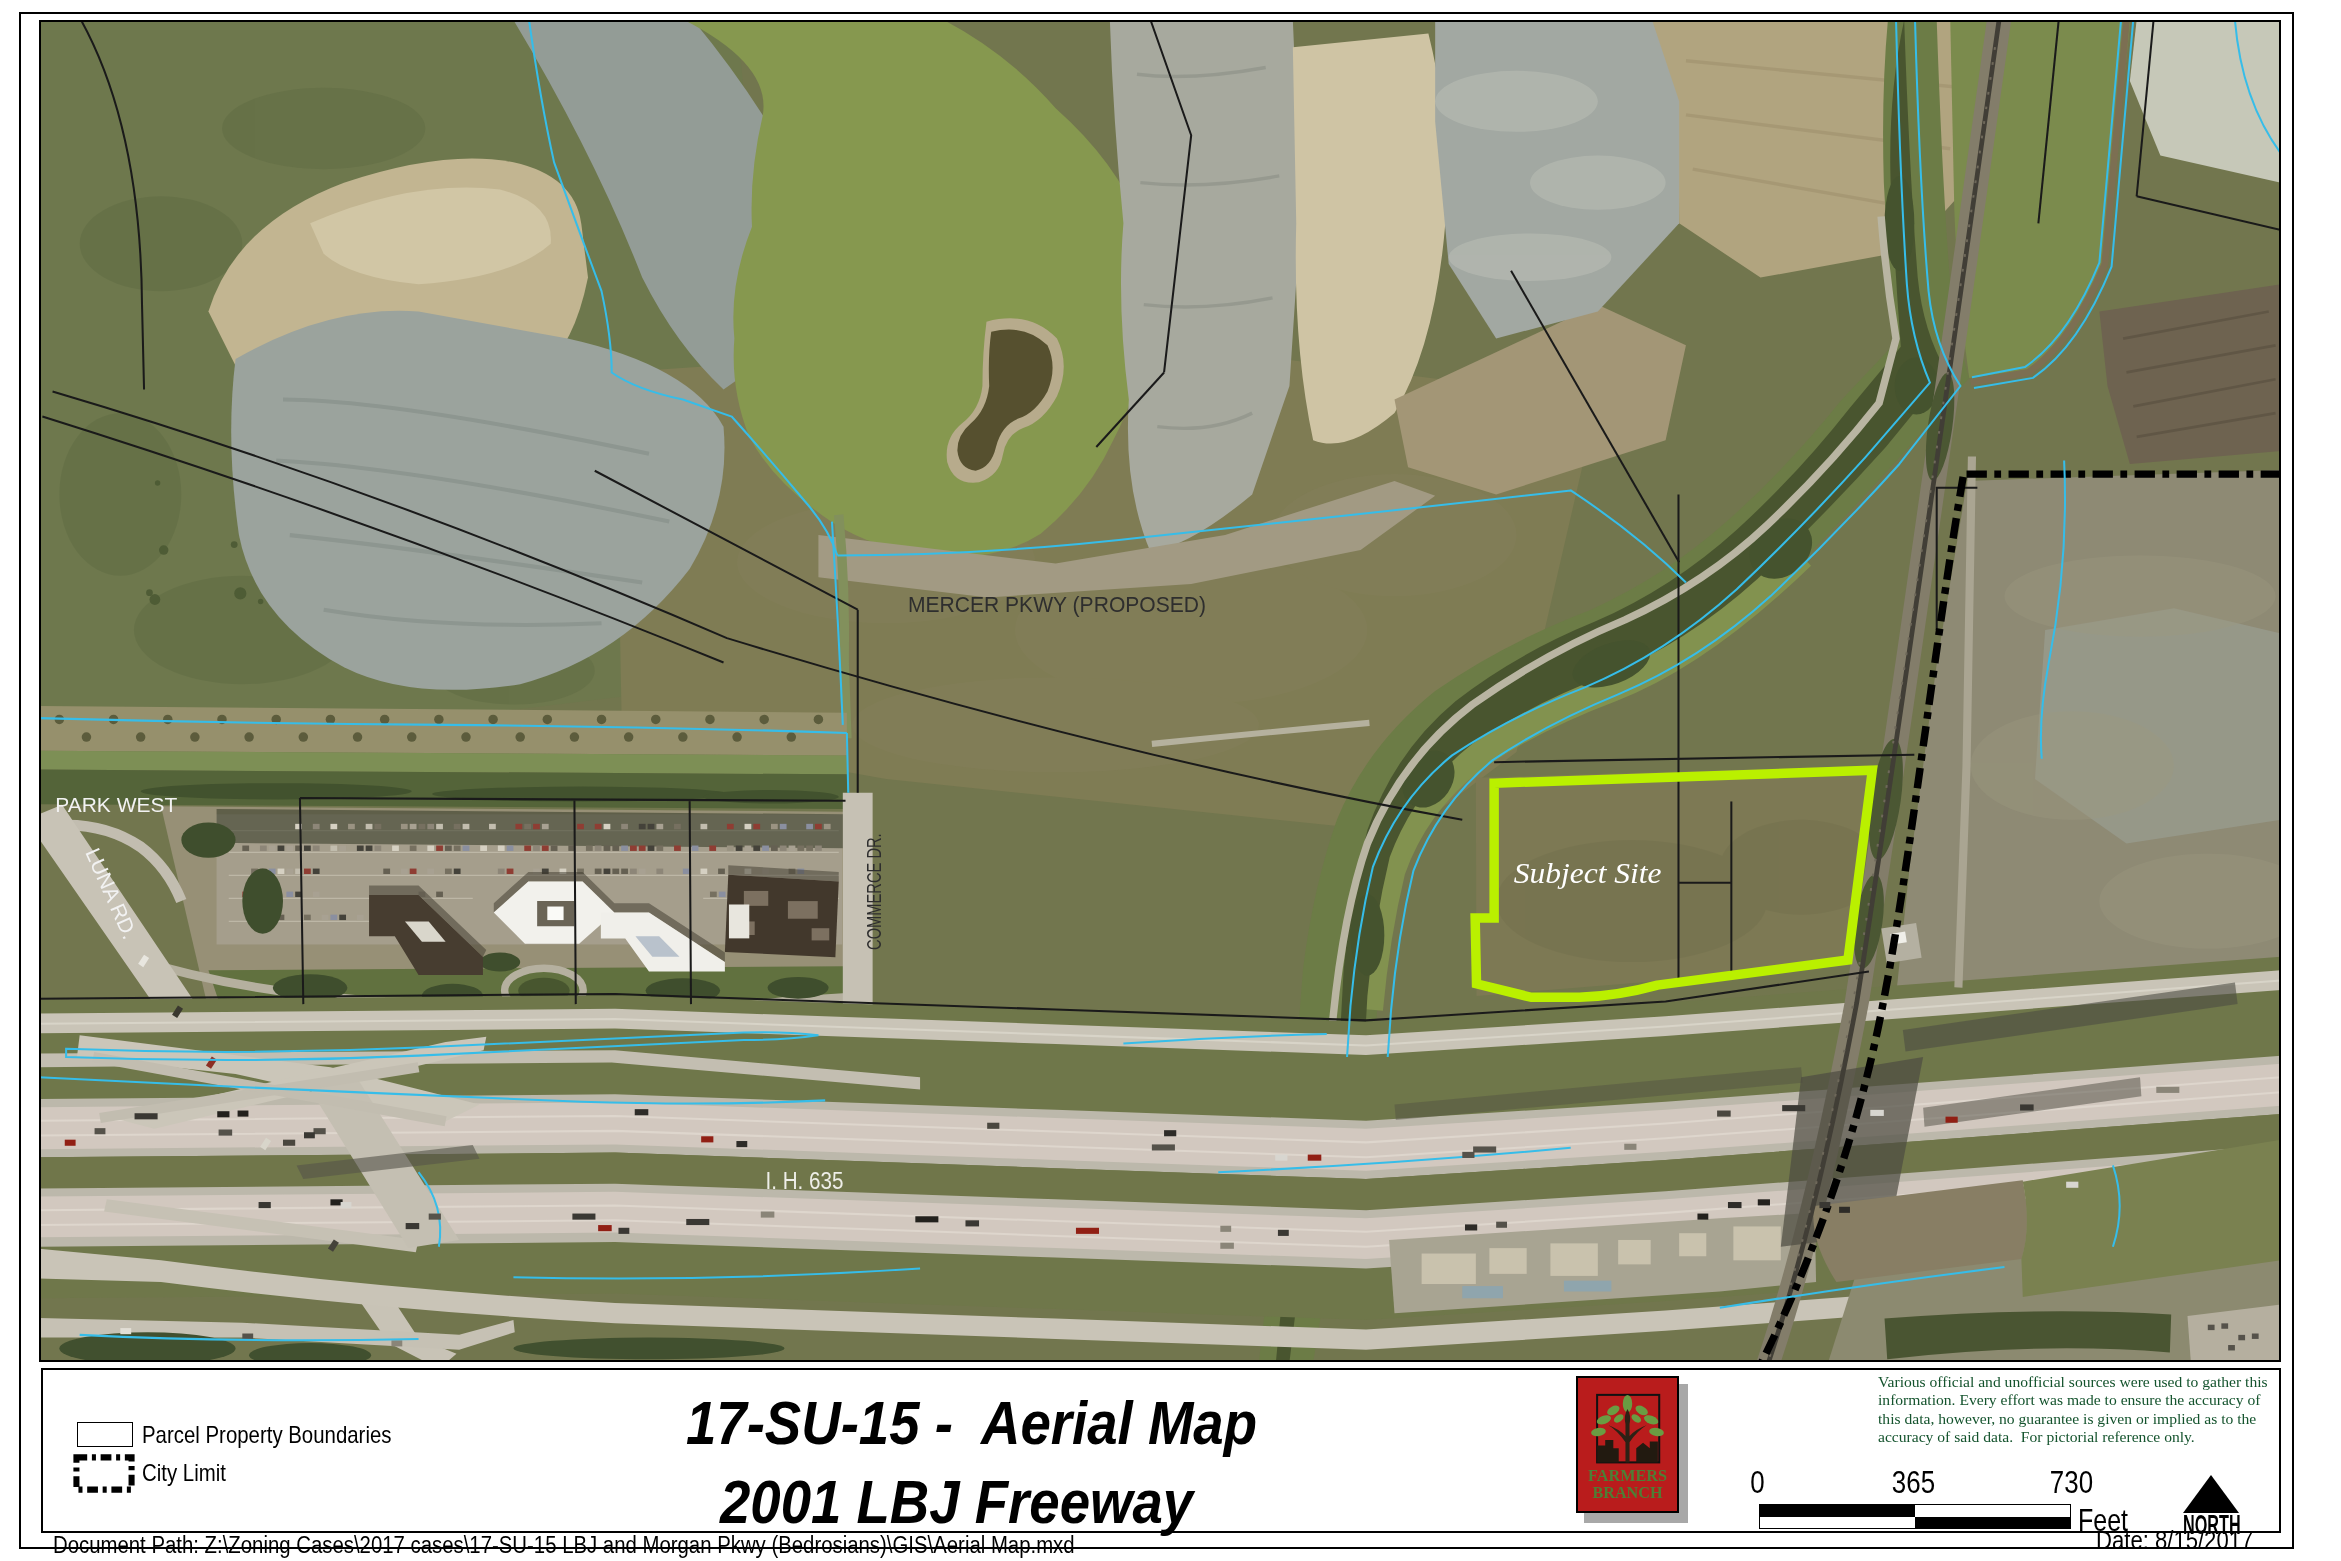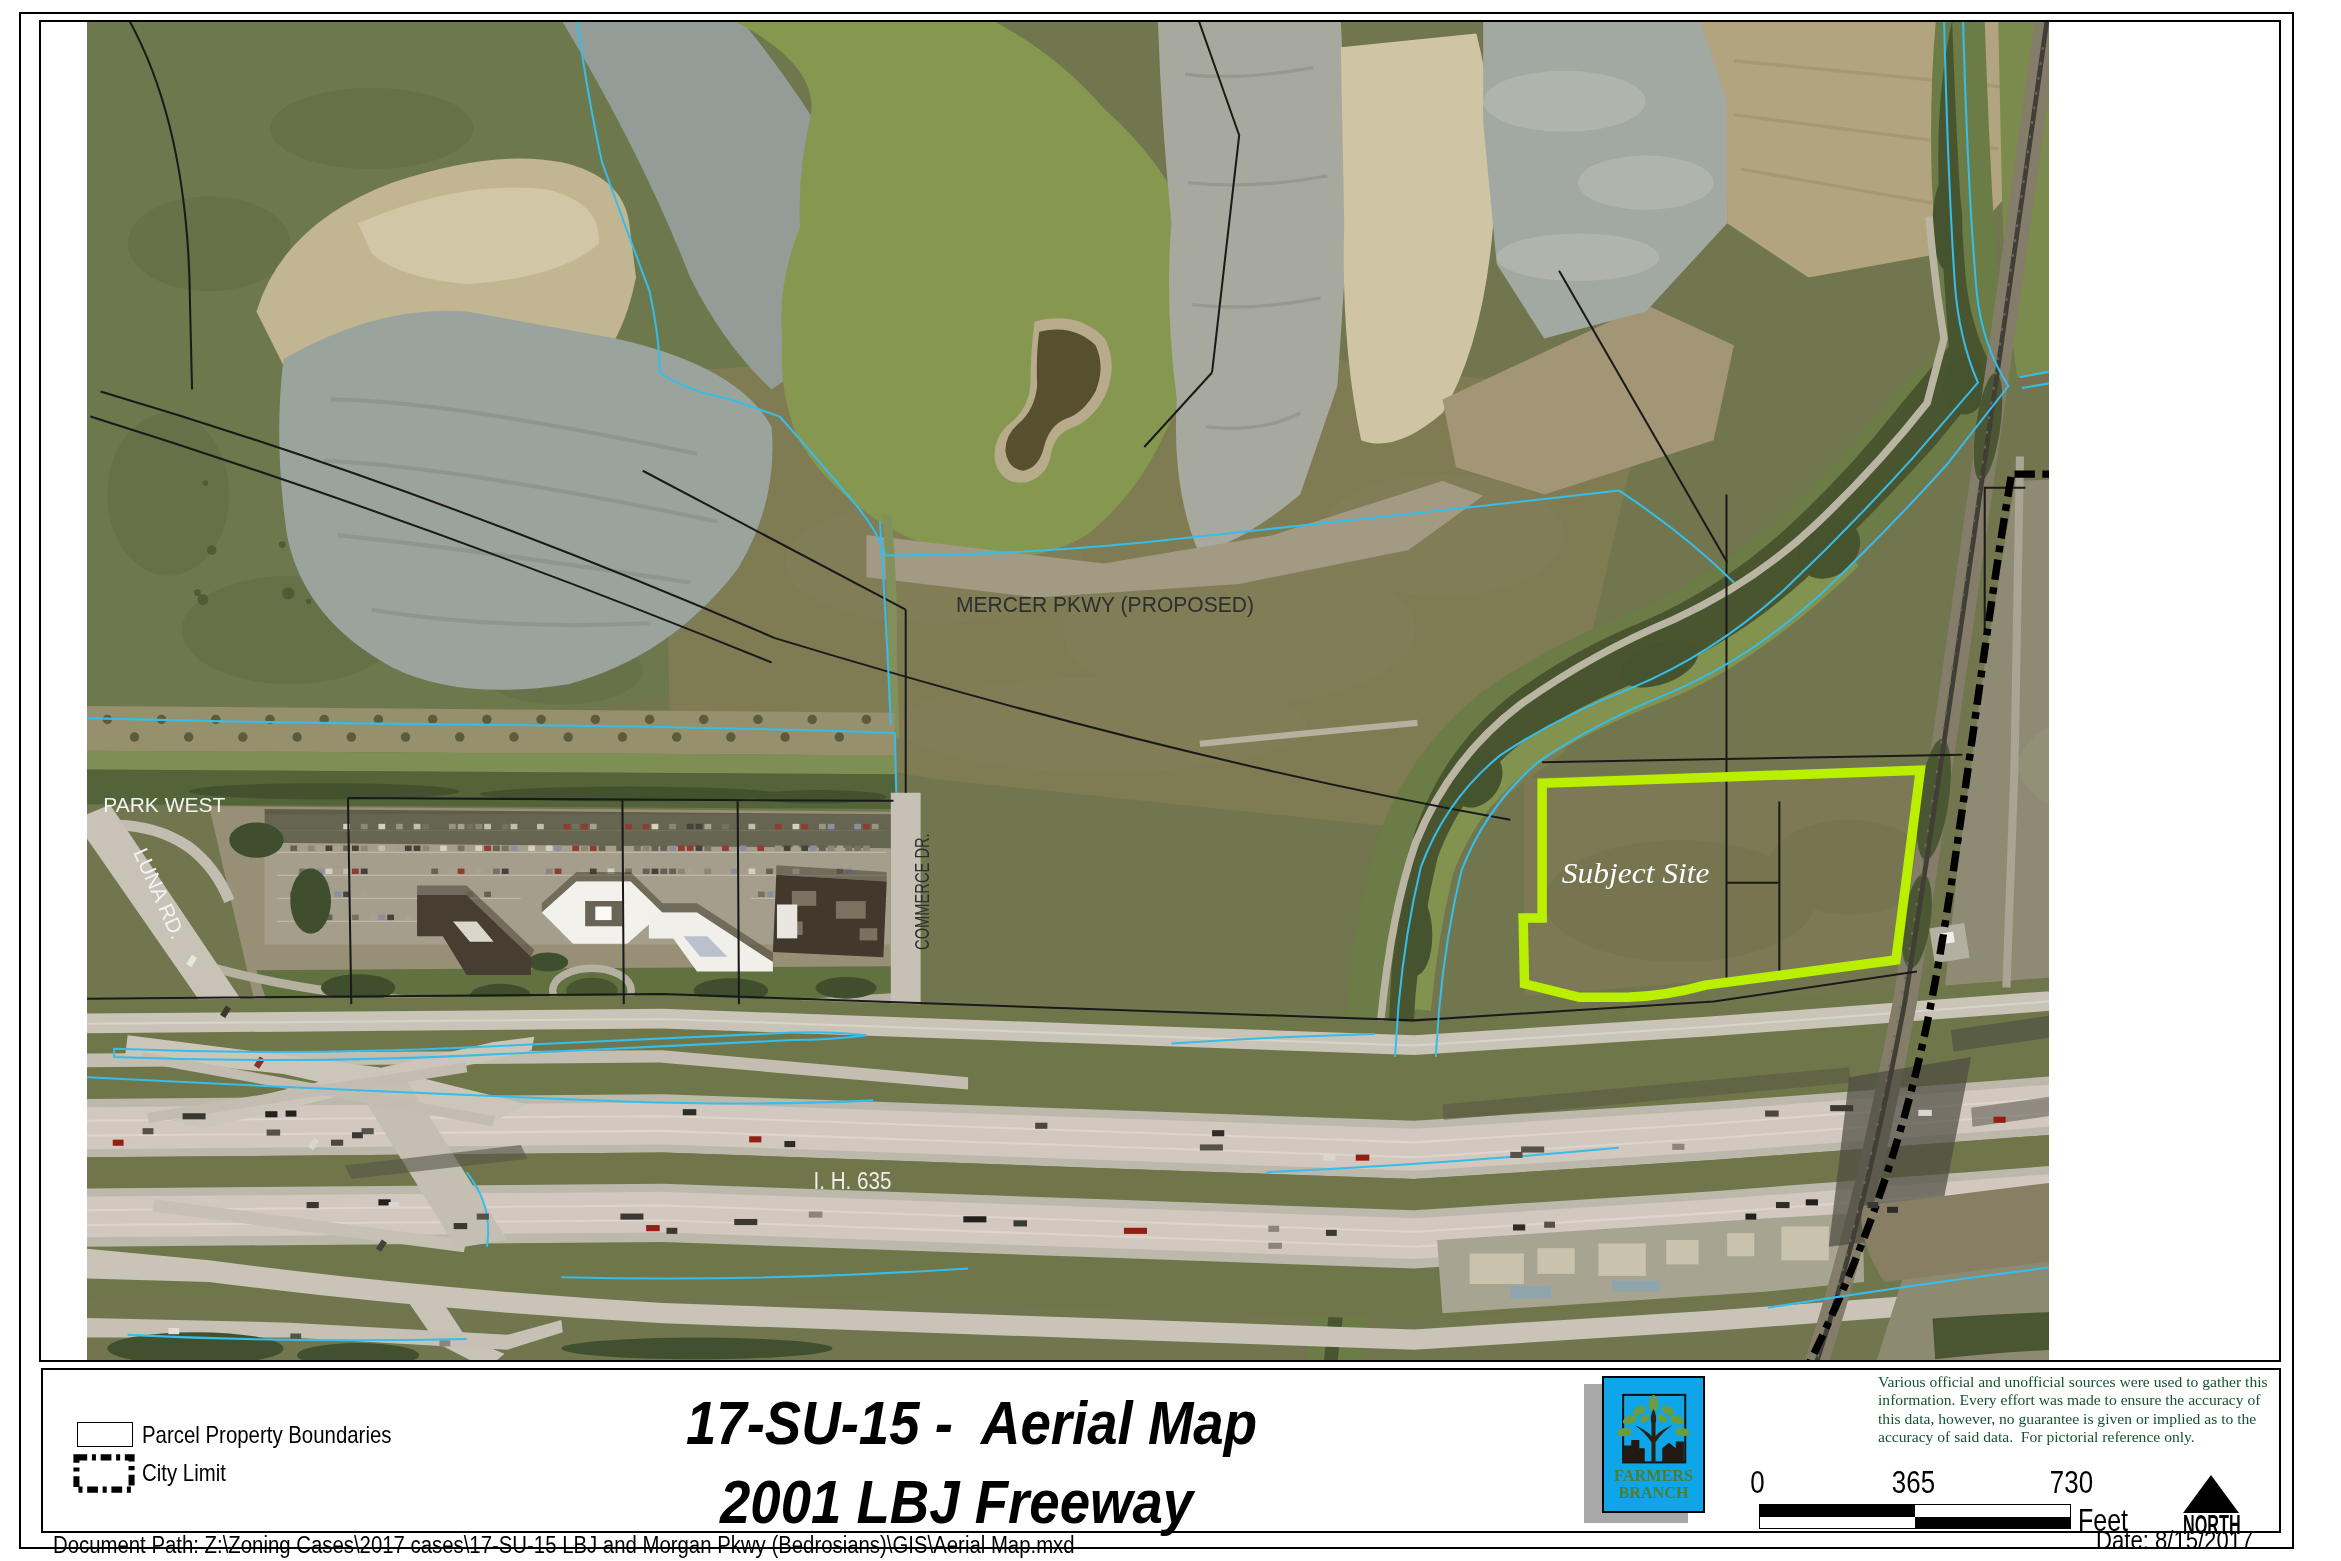--- a/index.html
+++ b/index.html
@@ -3,21 +3,21 @@
 <meta charset="utf-8">
 <style>
   html,body{margin:0;padding:0;background:#ffffff;width:2342px;height:1561px;font-family:"Liberation Sans",sans-serif;}
   .abs{position:absolute;}
 </style>
 </head>
 <body>
 
 <div class="abs" style="left:19px;top:12.2px;width:2271px;height:1533px;border:2px solid #000;"></div>
 
-<div class="abs" style="left:39px;top:20.3px;width:1962px;height:1342px;overflow:hidden;margin-left:48px;">
+<div class="abs" style="left:39px;top:20.3px;width:2242px;height:1342px;overflow:hidden;">
 <svg width="2242" height="1342" viewBox="0 0 3308 1980" xmlns="http://www.w3.org/2000/svg">
 
   <rect x="0" y="0" width="3308" height="1980" fill="#72764e"></rect>
 
   <path d="M0,0 L1030,0 L1080,540 L1010,980 L520,1040 L0,1030 Z" fill="#6e784d"></path>
 
   <g fill="#5f6b43" opacity="0.5">
     <ellipse cx="180" cy="330" rx="120" ry="70"></ellipse>
     <ellipse cx="420" cy="160" rx="150" ry="60"></ellipse>
     <ellipse cx="120" cy="700" rx="90" ry="120"></ellipse>
@@ -706,21 +706,21 @@
 </div>
 
 <div class="abs" style="left:142px;top:1459px;font-size:24px;color:#000;transform:scaleX(0.85);transform-origin:left top;">City Limit</div>
 
 <div class="abs" style="left:686px;top:1387px;font-size:62px;font-weight:bold;font-style:italic;color:#000;white-space:pre;transform:scaleX(0.88);transform-origin:left top;">17-SU-15 -  Aerial Map</div>
 
 <div class="abs" style="left:720px;top:1466px;font-size:62px;font-weight:bold;font-style:italic;color:#000;transform:scaleX(0.88);transform-origin:left top;">2001 LBJ Freeway</div>
 
 <div class="abs" style="left:1584px;top:1384px;width:104px;height:139px;background:#a8a8a8;"></div>
 
-<div class="abs" style="left:1576px;top:1376px;width:99px;height:133px;border:2.7px solid #000;background:#0ea5e9;margin-left:26px;">
+<div class="abs" style="left:1576px;top:1376px;width:99px;height:133px;border:2.7px solid #000;background:#b91c1c;">
   <svg width="99" height="133" viewBox="0 0 146 197" xmlns="http://www.w3.org/2000/svg">
     <rect x="28" y="25" width="92" height="100" fill="none" stroke="#111" stroke-width="3"></rect>
     <g fill="#6a9c42">
       <ellipse cx="73" cy="38" rx="7" ry="13"></ellipse>
       <ellipse cx="52" cy="48" rx="10" ry="6" transform="rotate(-30 52 48)"></ellipse>
       <ellipse cx="94" cy="48" rx="10" ry="6" transform="rotate(30 94 48)"></ellipse>
       <ellipse cx="38" cy="62" rx="11" ry="6" transform="rotate(-20 38 62)"></ellipse>
       <ellipse cx="108" cy="62" rx="11" ry="6" transform="rotate(20 108 62)"></ellipse>
       <ellipse cx="30" cy="80" rx="11" ry="6" transform="rotate(-10 30 80)"></ellipse>
       <ellipse cx="116" cy="80" rx="11" ry="6" transform="rotate(10 116 80)"></ellipse>

